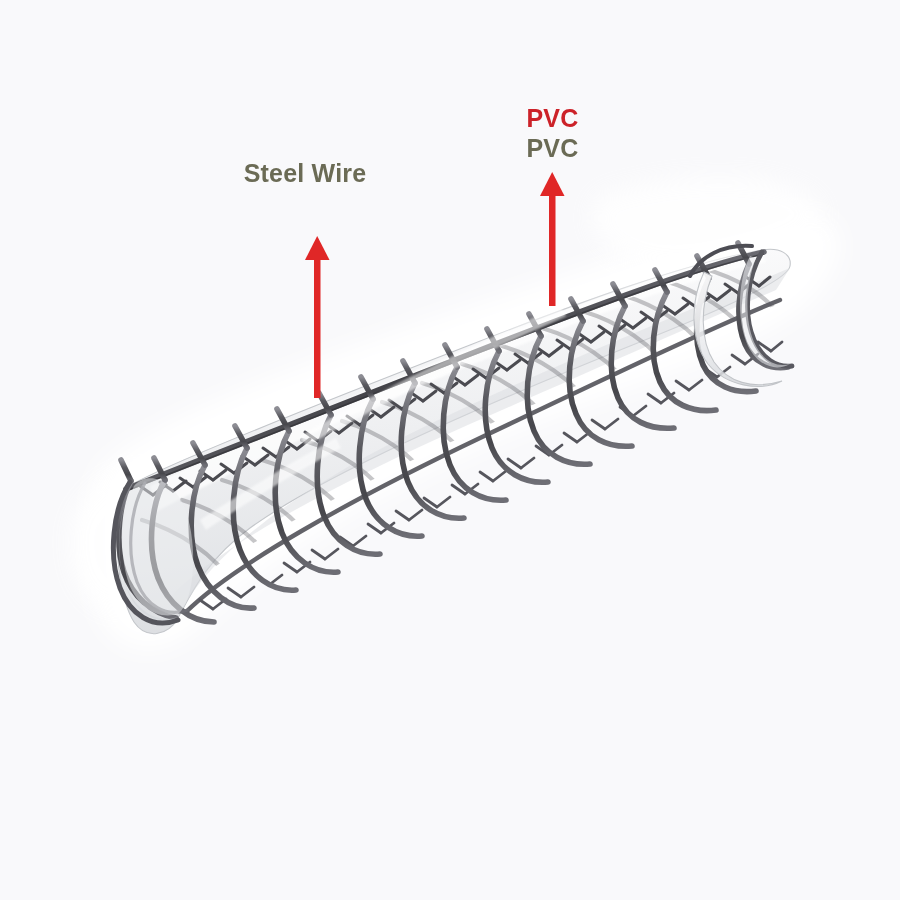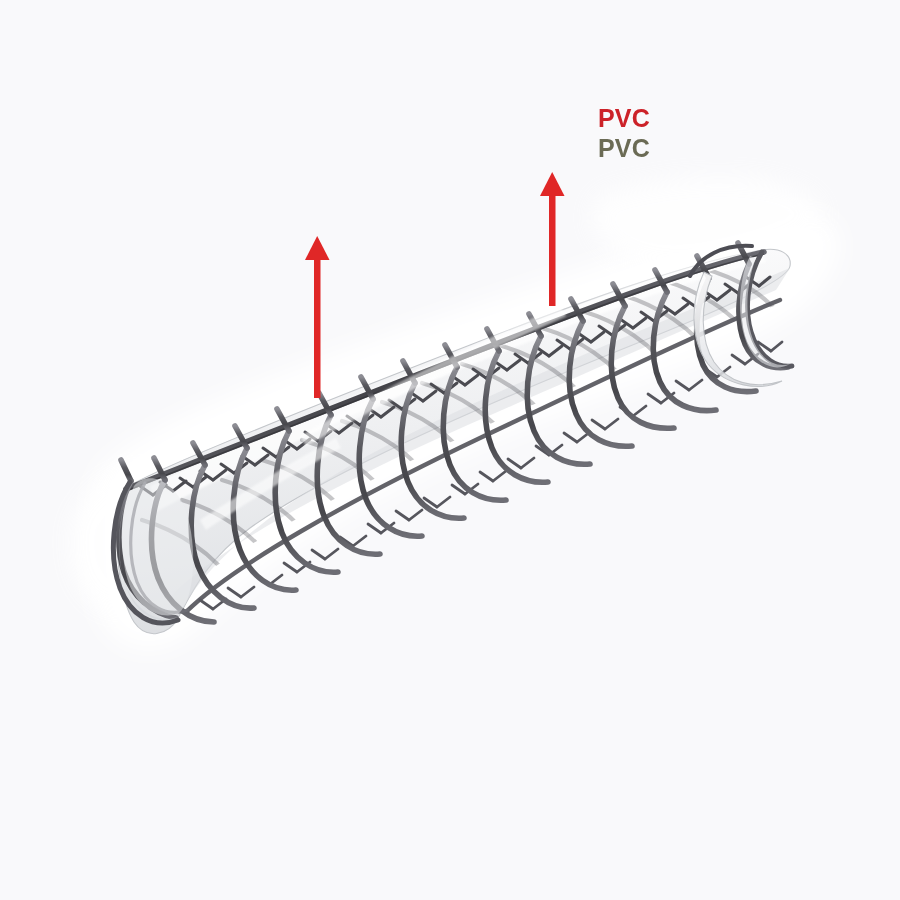--- a/index.html
+++ b/index.html
@@ -21,21 +21,21 @@
   #stage svg.layer {
     position: absolute;
     left: 0;
     top: 0;
     width: 900px;
     height: 900px;
     display: block;
   }
   .label-group {
     position: absolute;
-    text-align: right;
+    text-align: center;
     white-space: nowrap;
     user-select: none;
   }
   .label-primary {
     font-weight: bold;
     font-size: 25px;
     line-height: 30px;
     letter-spacing: 0.2px;
   }
   .label-secondary {
@@ -366,20 +366,21 @@
       <rect x="314" y="252" width="6.5" height="146" fill="#E02727"></rect>
       <polygon points="317.2,236 329.5,260 305,260" fill="#E02727"></polygon>
     </g>
     <g>
       <rect x="549" y="188" width="6.5" height="118" fill="#E02727"></rect>
       <polygon points="552.2,172 564.5,196 540,196" fill="#E02727"></polygon>
     </g>
   </svg>
 
   <div class="label-group" id="label-steel-wire">
+    <div class="label-secondary" style="color: rgb(107, 107, 85);">Steel Wire</div>
   </div>
 
   <div class="label-group" id="label-pvc">
     <div class="label-primary" style="color: rgb(204, 34, 41);">PVC</div>
     <div class="label-secondary" style="color: rgb(107, 107, 85);">PVC</div>
   </div>
 
 </div>
 
 </body></html>

